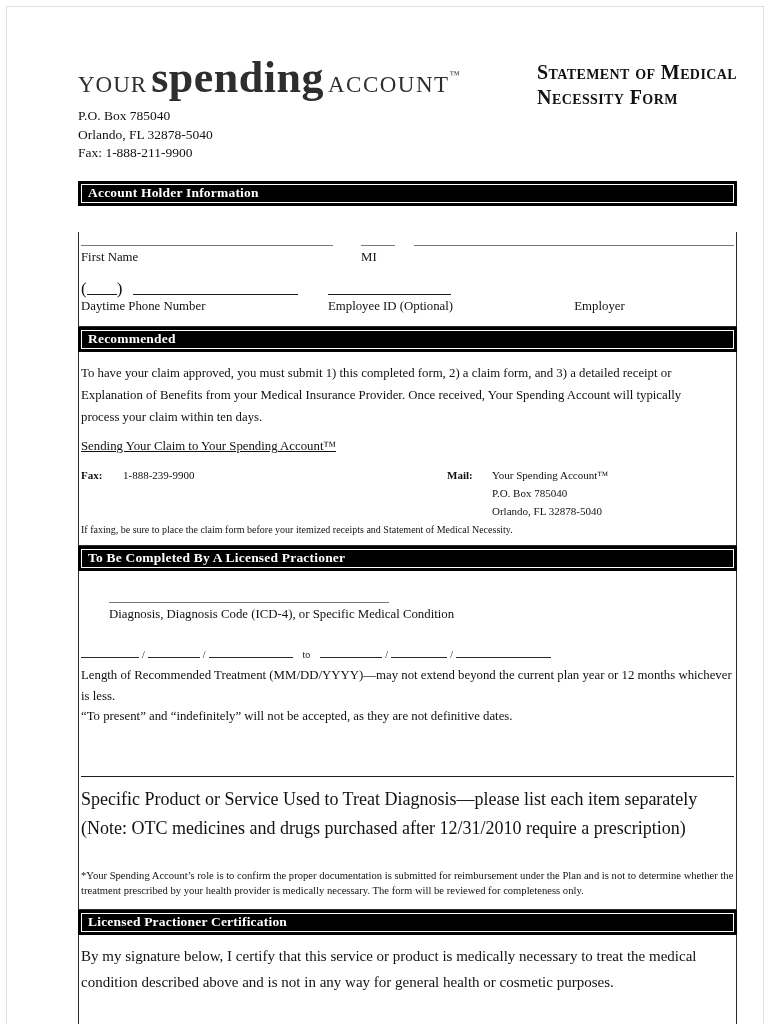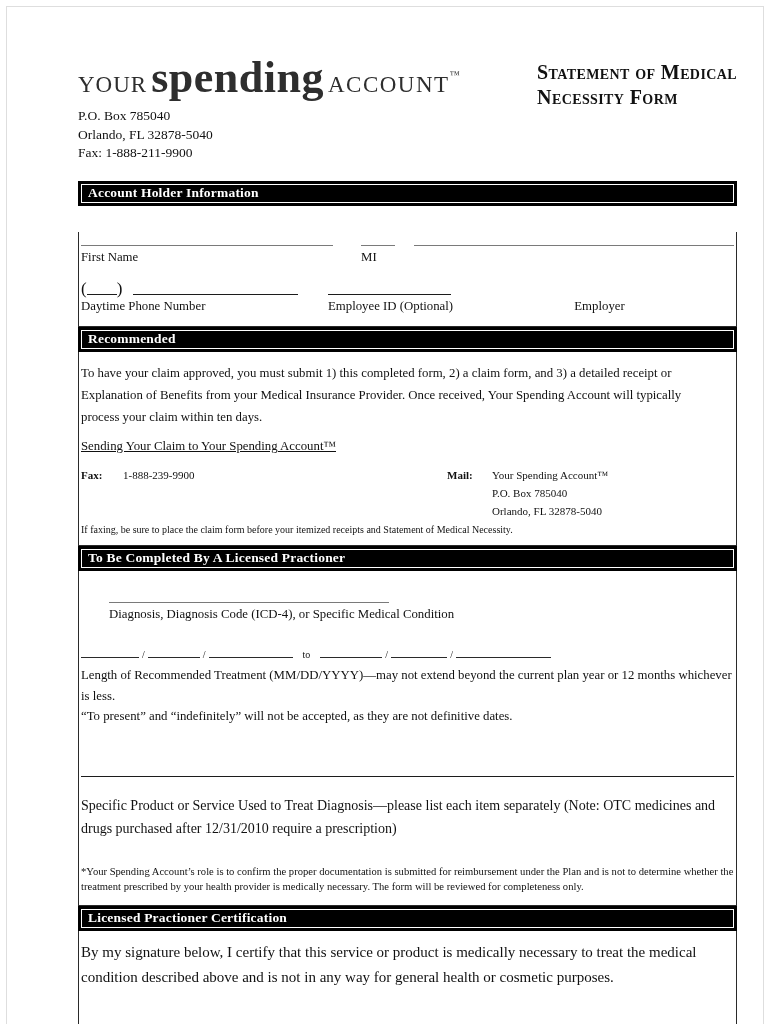--- a/index.html
+++ b/index.html
@@ -71,21 +71,21 @@
   .gapd { width:28px; }
   .f-diag { flex:1; }
   .f-diag .bl { width:280px; }
   .dates { margin-top:22px; font-size:10px; }
   .dates .bl { border-bottom-color:#2a2a2a; }
   .slash { padding:0 3px; }
   .to { padding:0 10px; }
   .treat { font-size:12.8px; line-height:1.6; margin-top:5px; }
   .prodline { margin-top:36px; }
   .prodline .bl { width:100%; border-bottom-color:#1c1c1c; }
-  .prodlbl { font-size:14px; line-height:1.65; margin-top:13px; }
+  .prodlbl { font-size:18px; line-height:1.65; margin-top:4px; }
   .footnote { font-size:10.6px; line-height:1.4; margin-top:25px; }
 
   
   .cert { padding:9px 2px 10px 2px; }
   .cert-text { font-size:15px; line-height:1.72; }
   .sigrow { display:flex; margin-top:28px; }
   .f-sig { width:354px; }
   .gap5 { width:55px; }
   .f-date { flex:1; }
 </style>

